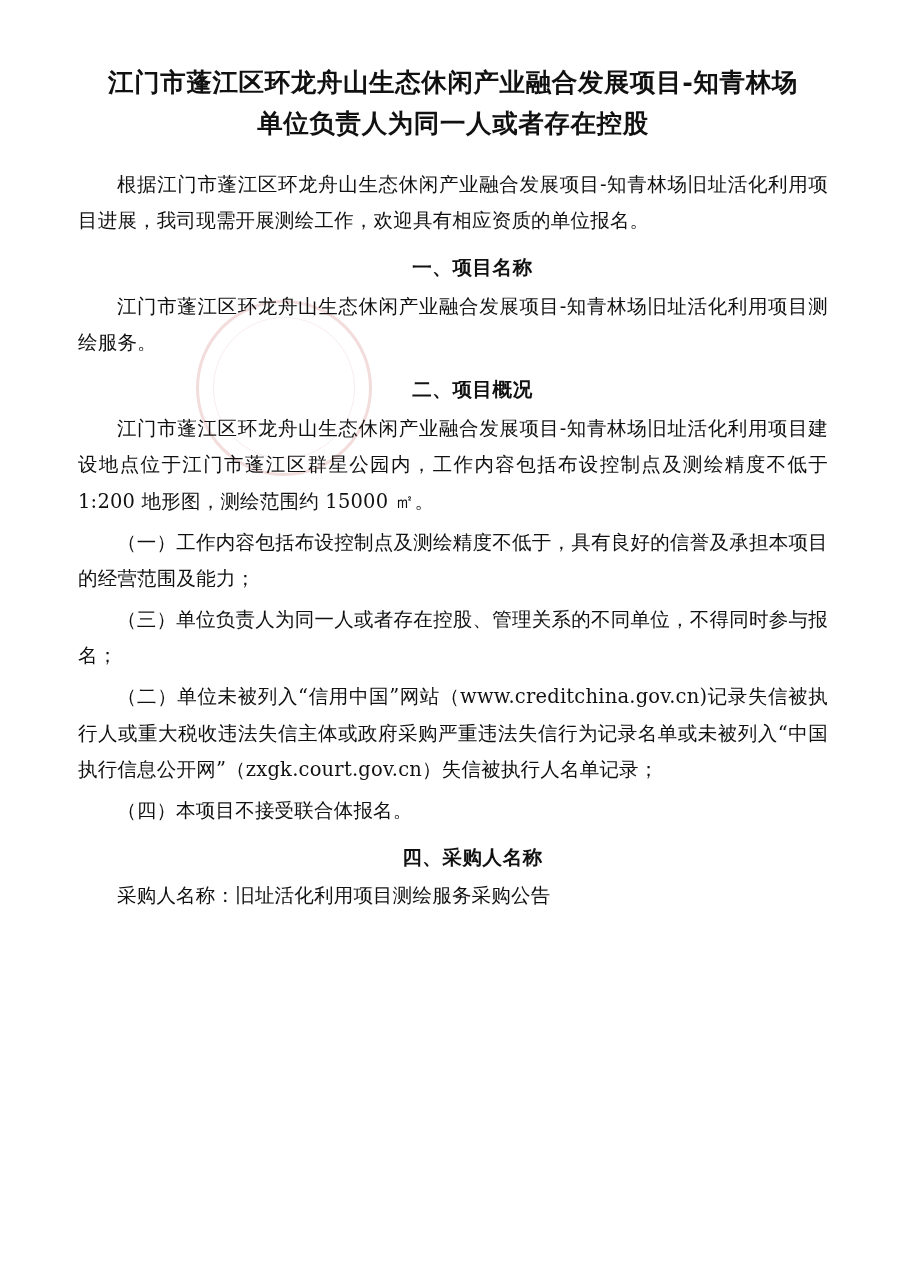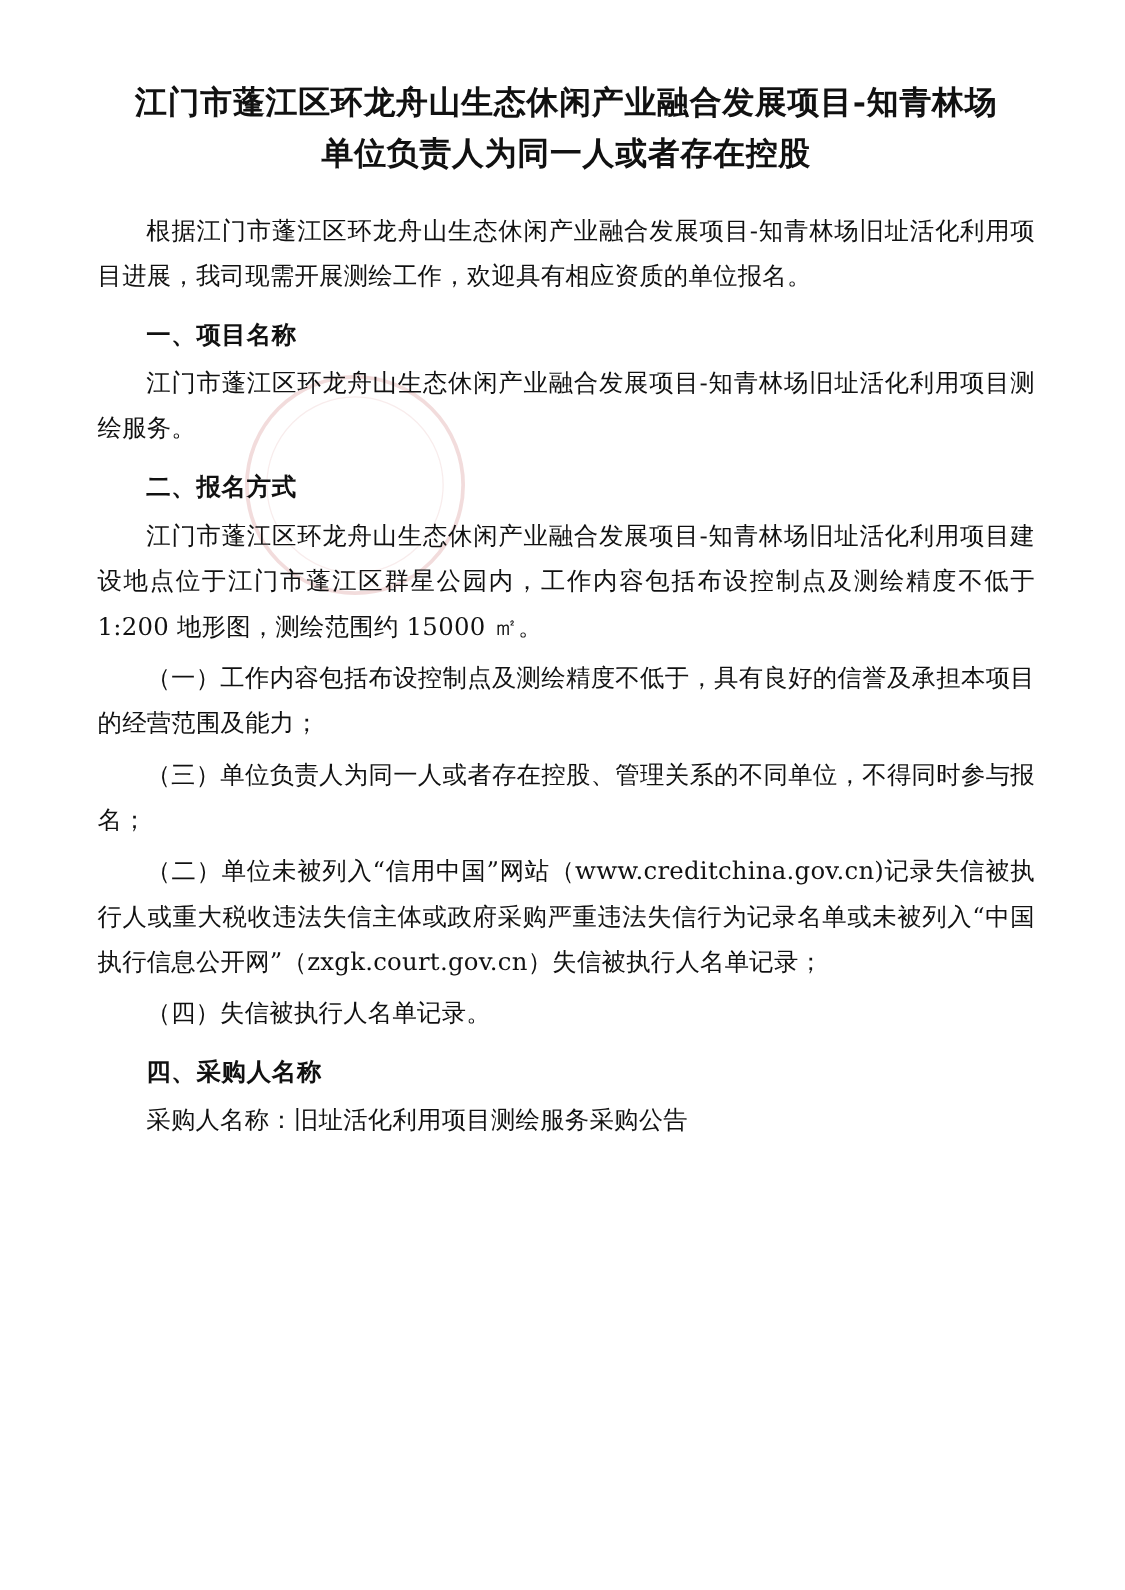--- a/index.html
+++ b/index.html
@@ -68,20 +68,21 @@
     text-indent: 2em;
     letter-spacing: 0.2px;
   }
   h2.section {
     margin: 10px 0 2px 0;
     font-size: 19.5px;
     font-weight: bold;
     line-height: 1.88;
     text-indent: 2em;
     letter-spacing: 0.6px;
+    text-align: center;
   }
 </style>
 </head>
 <body>
 
 <div class="page">
 
   <div class="seal"></div>
 
   <div class="content">
@@ -89,25 +90,25 @@
     <div class="doc-title">
       <span class="line">江门市蓬江区环龙舟山生态休闲产业融合发展项目-知青林场</span>
       <span class="line">单位负责人为同一人或者存在控股</span>
     </div>
 
     <p class="para">根据江门市蓬江区环龙舟山生态休闲产业融合发展项目-知青林场旧址活化利用项目进展，我司现需开展测绘工作，欢迎具有相应资质的单位报名。</p>
 
     <h2 class="section">一、项目名称</h2>
     <p class="para">江门市蓬江区环龙舟山生态休闲产业融合发展项目-知青林场旧址活化利用项目测绘服务。</p>
 
-    <h2 class="section">二、报名方式</h2>
+    <h2 class="section">二、项目概况</h2>
     <p class="para">江门市蓬江区环龙舟山生态休闲产业融合发展项目-知青林场旧址活化利用项目建设地点位于江门市蓬江区群星公园内，工作内容包括布设控制点及测绘精度不低于 1:200 地形图，测绘范围约 15000 ㎡。</p>
 
     <p class="para">（一）工作内容包括布设控制点及测绘精度不低于，具有良好的信誉及承担本项目的经营范围及能力；</p>
     <p class="para">（三）单位负责人为同一人或者存在控股、管理关系的不同单位，不得同时参与报名；</p>
     <p class="para">（二）单位未被列入“信用中国”网站（www.creditchina.gov.cn)记录失信被执行人或重大税收违法失信主体或政府采购严重违法失信行为记录名单或未被列入“中国执行信息公开网”（zxgk.court.gov.cn）失信被执行人名单记录；</p>
-    <p class="para">（四）失信被执行人名单记录。</p>
+    <p class="para">（四）本项目不接受联合体报名。</p>
 
     <h2 class="section">四、采购人名称</h2>
     <p class="para">采购人名称：旧址活化利用项目测绘服务采购公告</p>
 
   </div>
 </div>
 
 </body></html>

